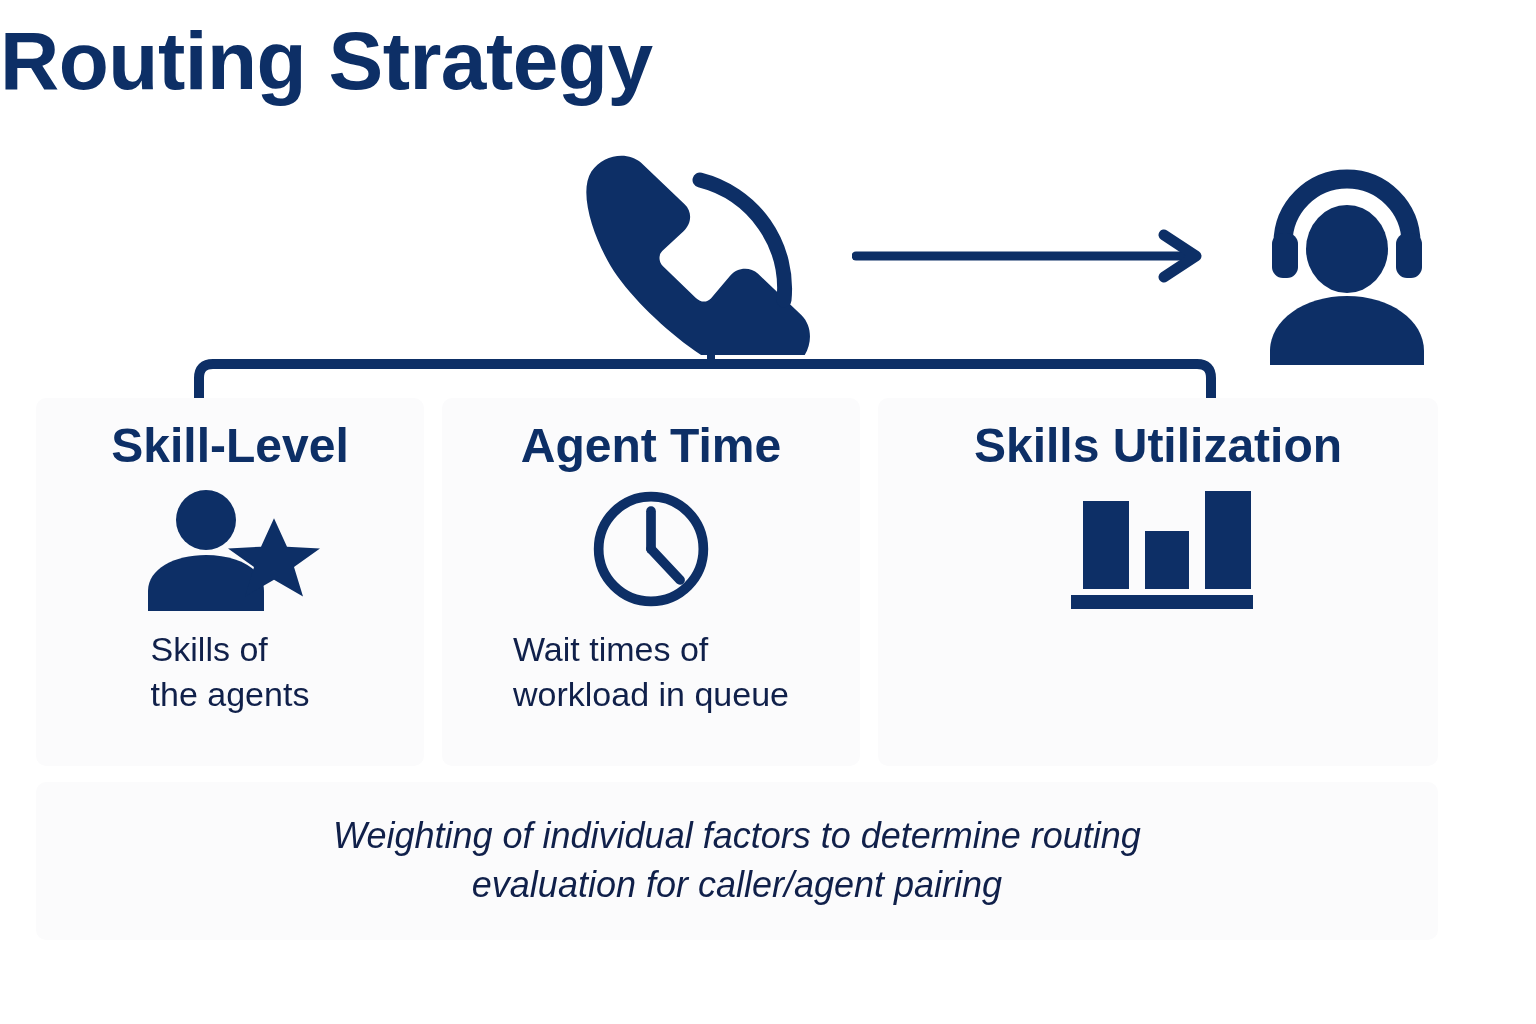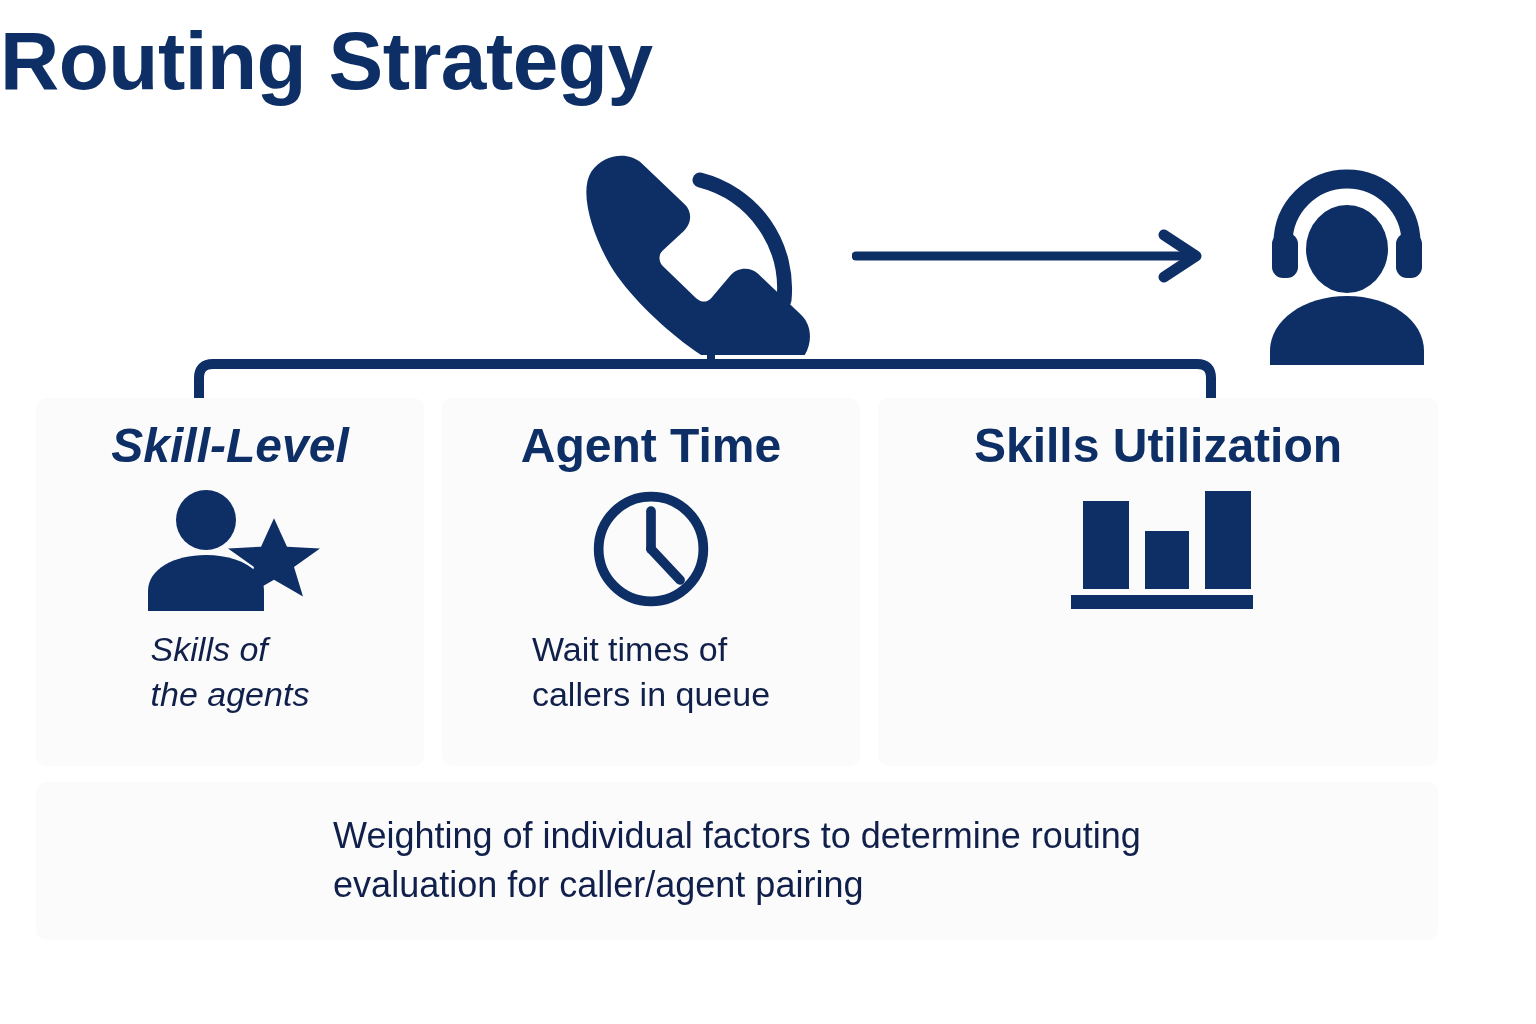--- a/index.html
+++ b/index.html
@@ -78,21 +78,21 @@
   .card {
     background: #fbfbfc;
     border-radius: 10px;
     position: relative;
     display: flex;
     flex-direction: column;
     align-items: center;
     padding-top: 22px;
     box-sizing: border-box;
   }
-  .card.c1 { width: 388px; font-style: italic; }
+  .card.c1 { width: 388px; }
   .card.c2 { width: 418px; }
   .card.c3 { width: 560px; }
 
   .card-title {
     font-size: 48px;
     font-weight: bold;
     color: #0d2f66;
     line-height: 1.1;
     white-space: nowrap;
   }
@@ -123,23 +123,24 @@
     background: #fbfbfc;
     border-radius: 10px;
     display: flex;
     align-items: center;
     justify-content: center;
   }
   .banner-text {
     font-size: 36px;
     font-weight: normal;
     color: #10204a;
-    text-align: left;
+    text-align: center;
     line-height: 1.35;
     white-space: pre-line;
+    font-style: italic;
   }
 </style>
 </head>
 <body>
 
 <div id="page">
 
   <div class="title">Routing Strategy</div>
 
   <div class="phone-icon">
@@ -216,21 +217,21 @@
     <div class="card c2">
       <div class="card-title">Agent Time</div>
       <div class="card-icon">
         <svg viewBox="0 0 130 130" width="126" height="126" aria-hidden="true">
           <circle cx="65" cy="65" r="54" fill="none" stroke="#0d2f66" stroke-width="10"></circle>
           <line x1="65" y1="65" x2="65" y2="26" stroke="#0d2f66" stroke-width="10" stroke-linecap="round"></line>
           <line x1="65" y1="65" x2="95" y2="97" stroke="#0d2f66" stroke-width="10" stroke-linecap="round"></line>
         </svg>
       </div>
       <div class="card-desc">Wait times of
-callers in queue</div>
+workload in queue</div>
     </div>
 
     <div class="card c3">
       <div class="card-title">Skills Utilization</div>
       <div class="card-icon">
         <svg viewBox="0 0 190 124" width="190" height="124" aria-hidden="true">
           <rect x="20" y="14" width="46" height="88" fill="&lt;!----&gt;#0d2f66"></rect>
           <rect x="20" y="14" width="46" height="88" fill="#0d2f66"></rect>
           <rect x="82" y="44" width="44" height="58" fill="#0d2f66"></rect>
           <rect x="142" y="4" width="46" height="98" fill="#0d2f66"></rect>

